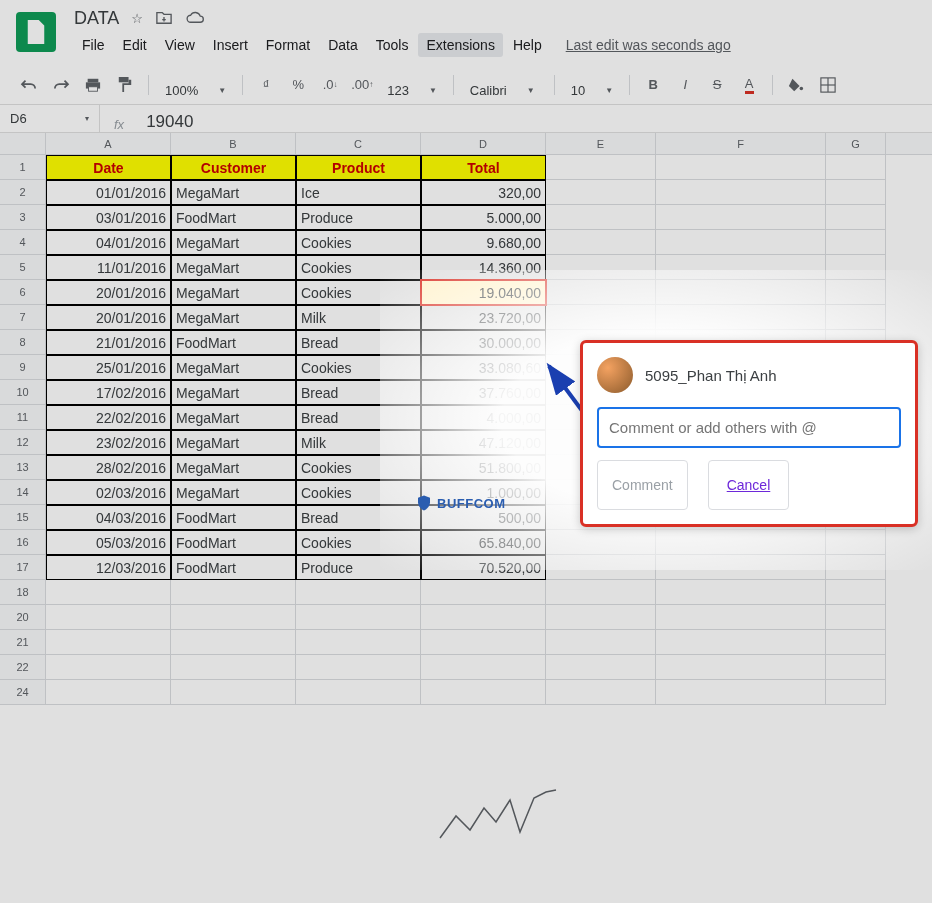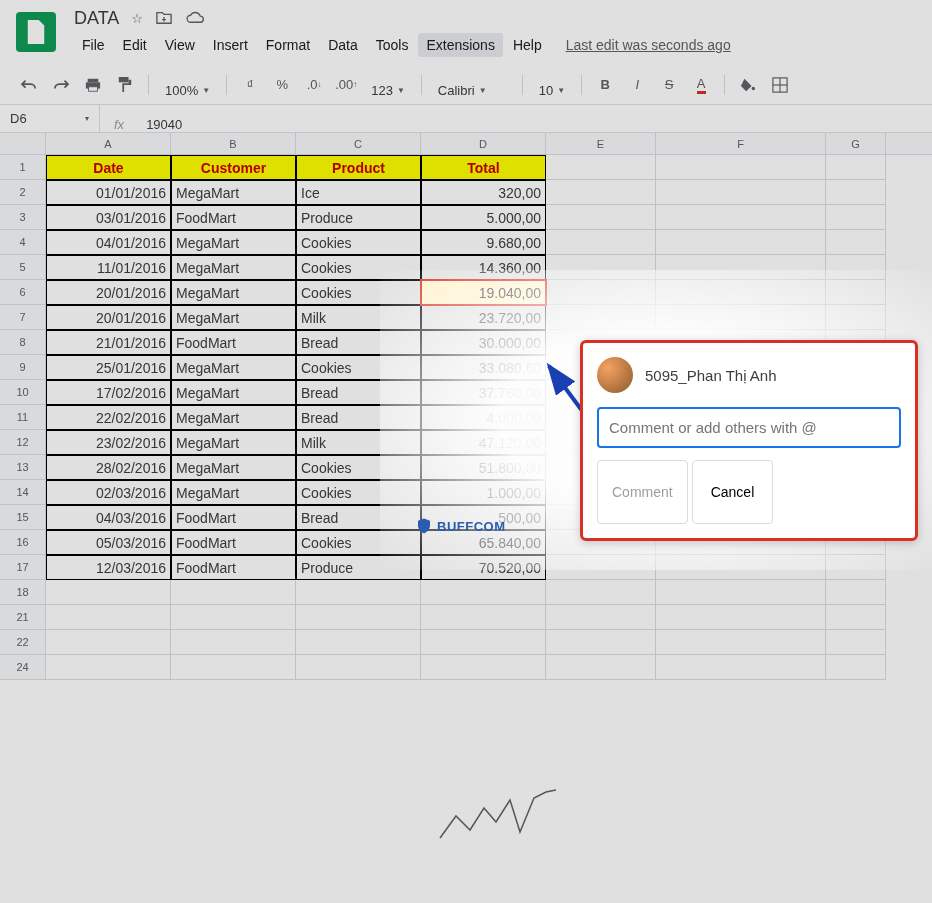--- a/index.html
+++ b/index.html
@@ -16,30 +16,30 @@
 .title-icon { color: #5f6368; }
 .menu-row { display: flex; gap: 2px; margin-top: 4px; align-items: center; }
 .menu-item { padding: 4px 8px; font-size: 14px; color: #202124; cursor: pointer; border-radius: 3px; }
 .menu-item.active { background: #e8eaed; }
 .last-edit { margin-left: 14px; color: #5f6368; text-decoration: underline; font-size: 14px; }
 
 
 .toolbar { display: flex; align-items: center; gap: 6px; padding: 6px 16px; border-bottom: 1px solid #e0e0e0; margin-top: 8px; }
 .tb-btn { display: flex; align-items: center; justify-content: center; min-width: 26px; height: 26px; color: #5f6368; cursor: pointer; border-radius: 3px; font-size: 13px; }
 .tb-sep { width: 1px; height: 20px; background: #dadce0; margin: 0 4px; }
-.tb-select { display: flex; align-items: center; gap: 4px; padding: 0 6px; color: #3c4043; cursor: pointer; margin-top: 12px; }
+.tb-select { display: flex; align-items: center; gap: 20px; padding: 0 6px; color: #3c4043; cursor: pointer; margin-top: 12px; }
 .caret { font-size: 8px; color: #5f6368; }
 .font-name { min-width: 80px; }
 .underline-red { border-bottom: 3px solid #d93025; }
 
 
 .fbar { display: flex; align-items: flex-end; border-bottom: 1px solid #e0e0e0; height: 28px; }
 .namebox { width: 100px; padding: 0 10px; font-size: 13px; border-right: 1px solid #e0e0e0; display:flex; align-items:center; justify-content:space-between; height:100%; }
 .fx { font-style: italic; color: #9aa0a6; padding: 0 14px; }
-.finput { flex: 1; padding: 0 8px; font-size: 13px; }
+.finput { flex: 1; padding: 0 8px; font-size: 17px; }
 
 
 .grid-wrap { position: relative; }
 .col-headers { display: flex; border-bottom: 1px solid #dadce0; background: #f8f9fa; height: 22px; }
 .corner { width: 46px; border-right: 1px solid #dadce0; }
 .col-h { text-align: center; font-size: 11px; color: #5f6368; border-right: 1px solid #dadce0; line-height: 22px; }
 .wA { width: 125px; } .wB { width: 125px; } .wC { width: 125px; } .wD { width: 125px; }
 .wE { width: 110px; } .wF { width: 170px; } .wG { width: 60px; }
 
 .rows { }
@@ -55,29 +55,29 @@
 
 
 .highlight-region { position: absolute; background: radial-gradient(ellipse at center, rgba(255,255,255,0.95) 40%, rgba(255,255,255,0) 100%); pointer-events: none; z-index: 6; }
 
 
 .comment-box { position: absolute; left: 580px; top: 340px; width: 338px; background: #fff; border: 3px solid #d93025; border-radius: 6px; padding: 14px; z-index: 10; box-shadow: 0 2px 10px rgba(0,0,0,0.2); }
 .comment-user { display: flex; align-items: center; gap: 12px; margin-bottom: 14px; }
 .avatar { width: 36px; height: 36px; border-radius: 50%; background: radial-gradient(circle at 30% 30%, #f4a261, #8b5a2b); }
 .uname { font-size: 15px; color: #3c4043; }
 .comment-input { width: 100%; border: 2px solid #1a73e8; border-radius: 4px; padding: 10px; font-size: 15px; color: #a21caf; margin-bottom: 12px; }
-.comment-actions { display: flex; gap: 4px; }
+.comment-actions { display: flex; gap: 20px; }
 .btn-comment { padding: 8px 14px; background: #fff; border: 1px solid #dadce0; border-radius: 4px; color: #9aa0a6; font-size: 14px; }
-.btn-cancel { padding: 23px 18px; background: #fff; border: 1px solid #dadce0; border-radius: 4px; color: #000000; font-size: 14px; font-weight: 500; }
+.btn-cancel { padding: 16px 18px; background: #fff; border: 1px solid #dadce0; border-radius: 4px; color: #6d28d9; font-size: 14px; font-weight: 500; text-decoration: underline; }
 
 
 .arrow { position: absolute; left: 543px; top: 360px; z-index: 9; }
 
 
-.wmark { position: absolute; left: 415px; top: 517px; z-index: 7; display: flex; align-items: center; gap: 4px; color: #2a5db0; font-weight: bold; font-size: 13px; letter-spacing: 0.5px; justify-content: center; }
+.wmark { position: absolute; left: 415px; top: 494px; z-index: 7; display: flex; align-items: center; gap: 4px; color: #2a5db0; font-weight: bold; font-size: 13px; letter-spacing: 0.5px; justify-content: center; }
 .wmark svg { width: 18px; height: 18px; }
 
 
 .spark { position: absolute; left: 438px; top: 655px; z-index: 2; }
 </style>
 </head>
 <body>
 
 <div class="doc-header">
   <div class="logo">
@@ -382,20 +382,30 @@
         <div class="rh">18</div>
         <div class="cell wA"></div>
         <div class="cell wB"></div>
         <div class="cell wC"></div>
         <div class="cell wD"></div>
         <div class="cell wE"></div>
         <div class="cell wF"></div>
         <div class="cell wG"></div>
       </div>
       <div class="row">
+        <div class="rh">20</div>
+        <div class="cell wA"></div>
+        <div class="cell wB"></div>
+        <div class="cell wC"></div>
+        <div class="cell wD"></div>
+        <div class="cell wE"></div>
+        <div class="cell wF"></div>
+        <div class="cell wG"></div>
+      </div>
+      <div class="row">
         <div class="rh">21</div>
         <div class="cell wA"></div>
         <div class="cell wB"></div>
         <div class="cell wC"></div>
         <div class="cell wD"></div>
         <div class="cell wE"></div>
         <div class="cell wF"></div>
         <div class="cell wG"></div>
       </div>
       <div class="row">

